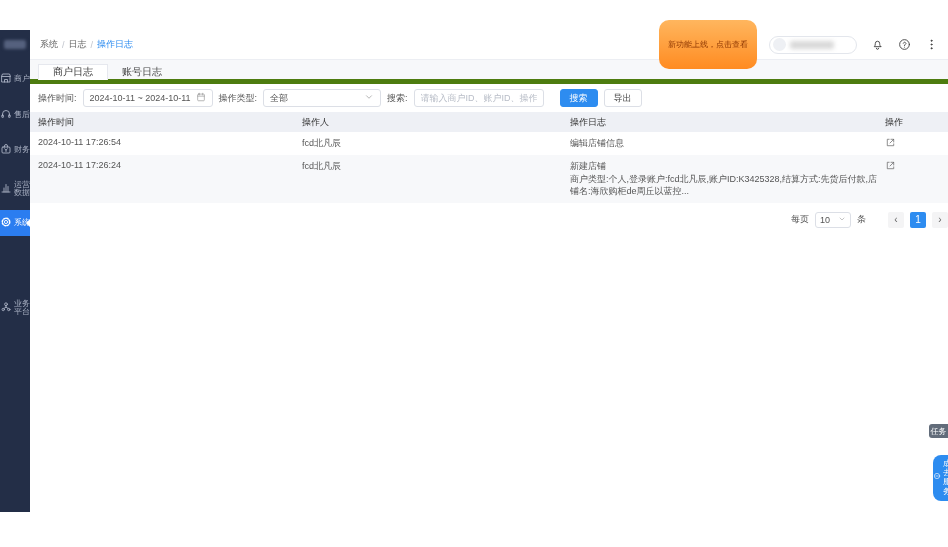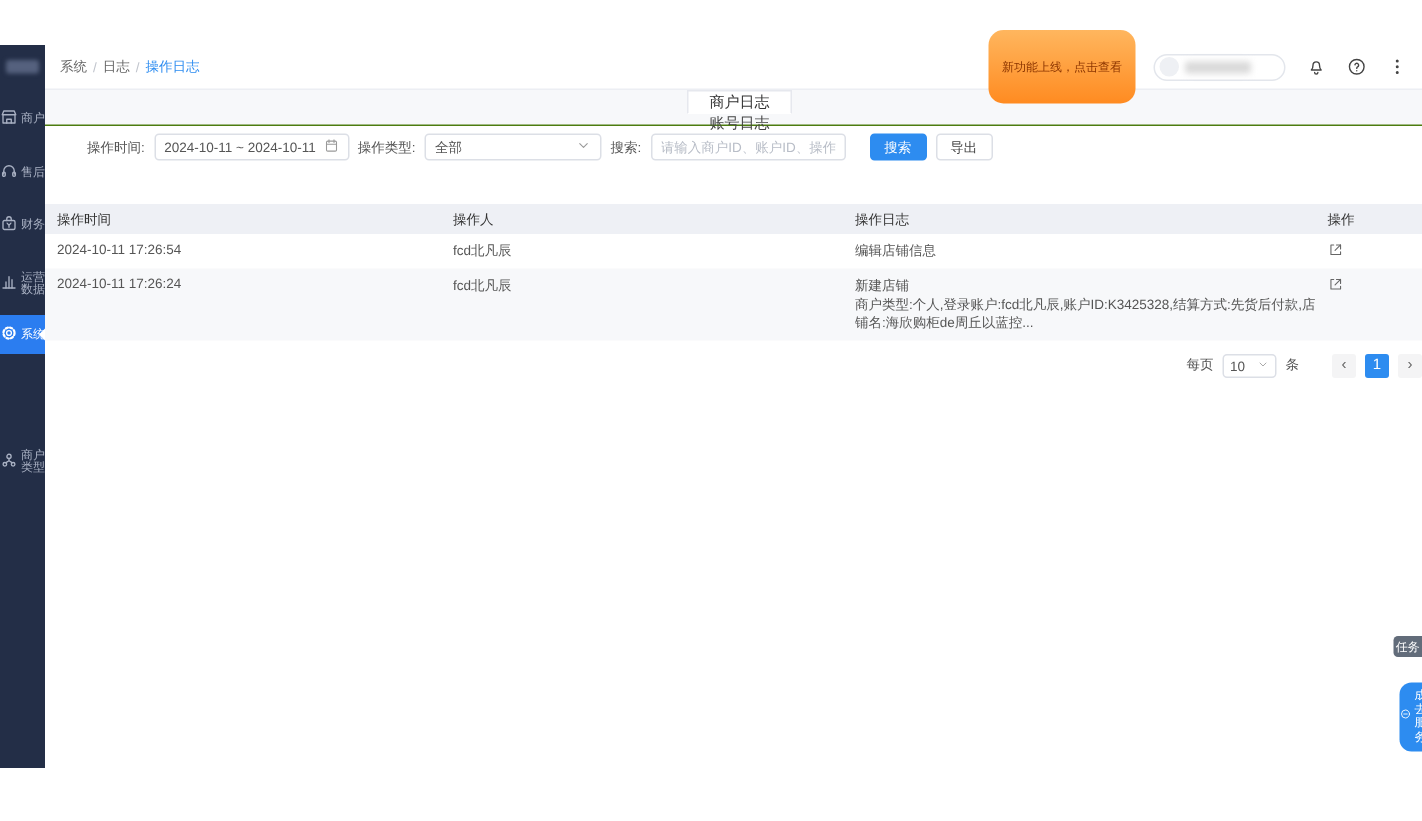--- a/index.html
+++ b/index.html
@@ -34,46 +34,46 @@
   .promo { font-size:8px; color:#8c3500; padding:19px 9px; border-radius:10px;
            background:linear-gradient(180deg,#ffb65e,#ff8b21); white-space:nowrap; cursor:pointer; }
   .userchip { margin-left:12px; width:88px; height:18px; border:1px solid #e3e6ec; border-radius:10px;
               display:flex; align-items:center; gap:4px; padding:0 3px; cursor:pointer; }
   .userchip .av { width:13px; height:13px; border-radius:50%; background:#eef0f4; }
   .userchip .blurname { width:44px; height:8px; background:#d9d9d9; border-radius:2px; filter:blur(2px); }
   .top-ic { margin-left:14px; width:13px; height:13px; color:#444; cursor:pointer; display:flex; }
   .top-ic svg { width:13px; height:13px; stroke:currentColor; fill:none; stroke-width:1.7;
                 stroke-linecap:round; stroke-linejoin:round; }
 
-  .tabstrip { height:24px; background:#f7f8fa; border-bottom:1px solid #4d7c0f;
-              display:flex; align-items:center; padding-left:8px;flex-direction:column; }
+  .tabstrip { height:24px; background:#f7f8fa; border-bottom:5px solid #4d7c0f;
+              display:flex; align-items:flex-end; padding-left:8px; }
   .tab { font-size:10px; color:#444; padding:0 14px; display:flex; align-items:center; cursor:pointer; }
   .tab.active { background:#fff; border:1px solid #e6e8ee; border-bottom:1px solid #fff;
                 margin-bottom:-1px; color:#333; }
 
   .filters { height:28px; display:flex; align-items:center; gap:6px; padding:0 8px;
-             font-size:9px; color:#555;margin-left:20px; }
+             font-size:9px; color:#555; }
   .f-label { white-space:nowrap; }
   .f-box { height:18px; border:1px solid #dcdfe6; border-radius:3px; background:#fff;
            display:flex; align-items:center; padding:0 6px; gap:4px; cursor:pointer; }
   .f-box svg { width:10px; height:10px; stroke:#999; fill:none; stroke-width:1.7;
                stroke-linecap:round; stroke-linejoin:round; }
   .f-date { width:130px; justify-content:space-between; }
   .f-select { width:118px; justify-content:space-between; }
   .f-input { width:130px; border:1px solid #dcdfe6; border-radius:3px; height:18px;
              font-size:9px; padding:0 6px; color:#555; font-family:inherit; }
   .f-input::placeholder { color:#b8bdc7; }
   .btn { height:18px; padding:0 9px; border-radius:3px; font-size:9px; display:flex;
          align-items:center; cursor:pointer; }
   .btn-primary { background:#2d8cf0; color:#fff; border:1px solid #2d8cf0; }
   .btn-plain { background:#fff; color:#444; border:1px solid #dcdfe6; }
 
   
   .thead { display:flex; background:#eef0f5; height:20px; align-items:center;
-           font-size:9px; color:#333;margin-top:24px; }
+           font-size:9px; color:#333; }
   .c1 { width:272px; padding-left:8px; }
   .c2 { width:268px; }
   .c3 { width:315px; }
   .c4 { flex:1; }
   .trow { display:flex; font-size:9px; color:#555; padding:5px 0; align-items:flex-start; }
   .trow.stripe { background:#f7f8fa; }
   .log { line-height:1.4; }
   .log-tag { display:inline-block; background:#3f9ef2; color:#fff; font-size:8px;
              padding:0 3px; border-radius:2px; margin-right:3px; }
   .op-ic { width:11px; height:11px; color:#666; cursor:pointer; display:inline-flex; }
@@ -150,21 +150,21 @@
         <span>系统</span>
         <span class="side-notch"></span>
       </div>
       <div class="side-item" style="top:270px">
         <span><svg viewBox="0 0 24 24">
               <circle cx="12" cy="6.5" r="2.8"></circle>
               <circle cx="6.5" cy="17" r="2.4"></circle>
               <circle cx="17.5" cy="17" r="2.4"></circle>
               <path d="M12 9.3v3M12 12.3l-4 2.6M12 12.3l4 2.6"></path>
             </svg></span>
-        <span>商户类型</span>
+        <span>业务平台</span>
       </div>
     </div>
 
     <div class="main">
 
       <div class="topbar">
         <div class="crumb">
           <span>系统</span>
           <span class="sep">/</span>
           <span>日志</span>

